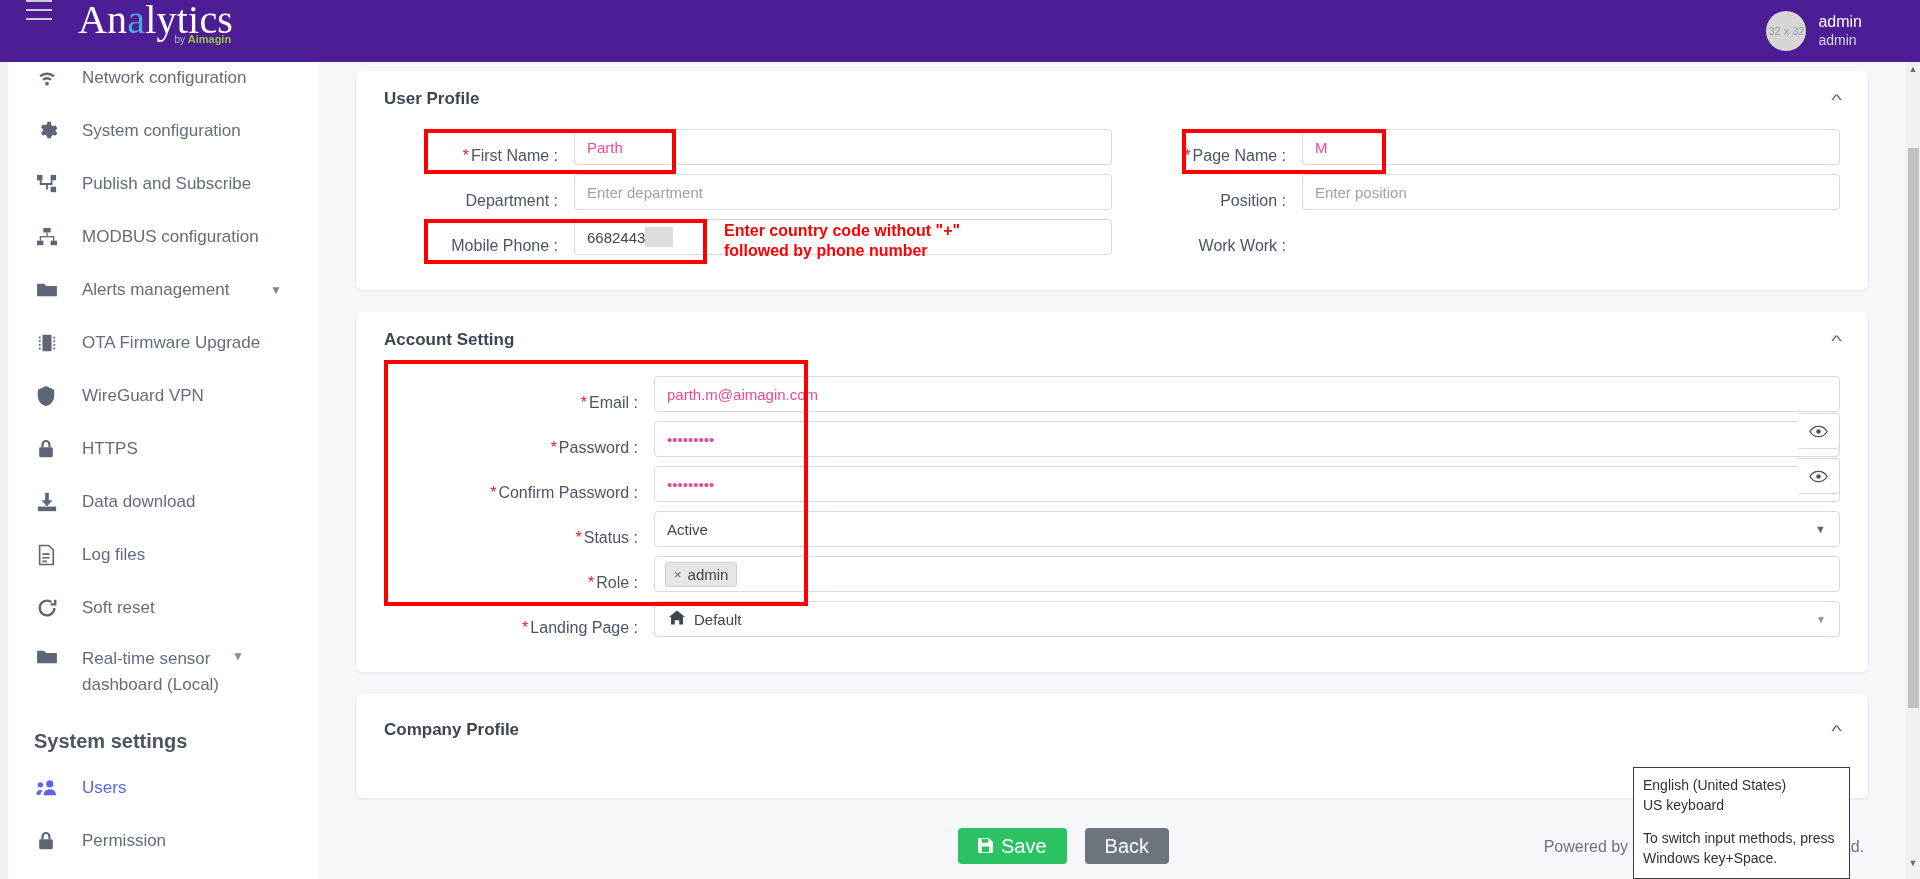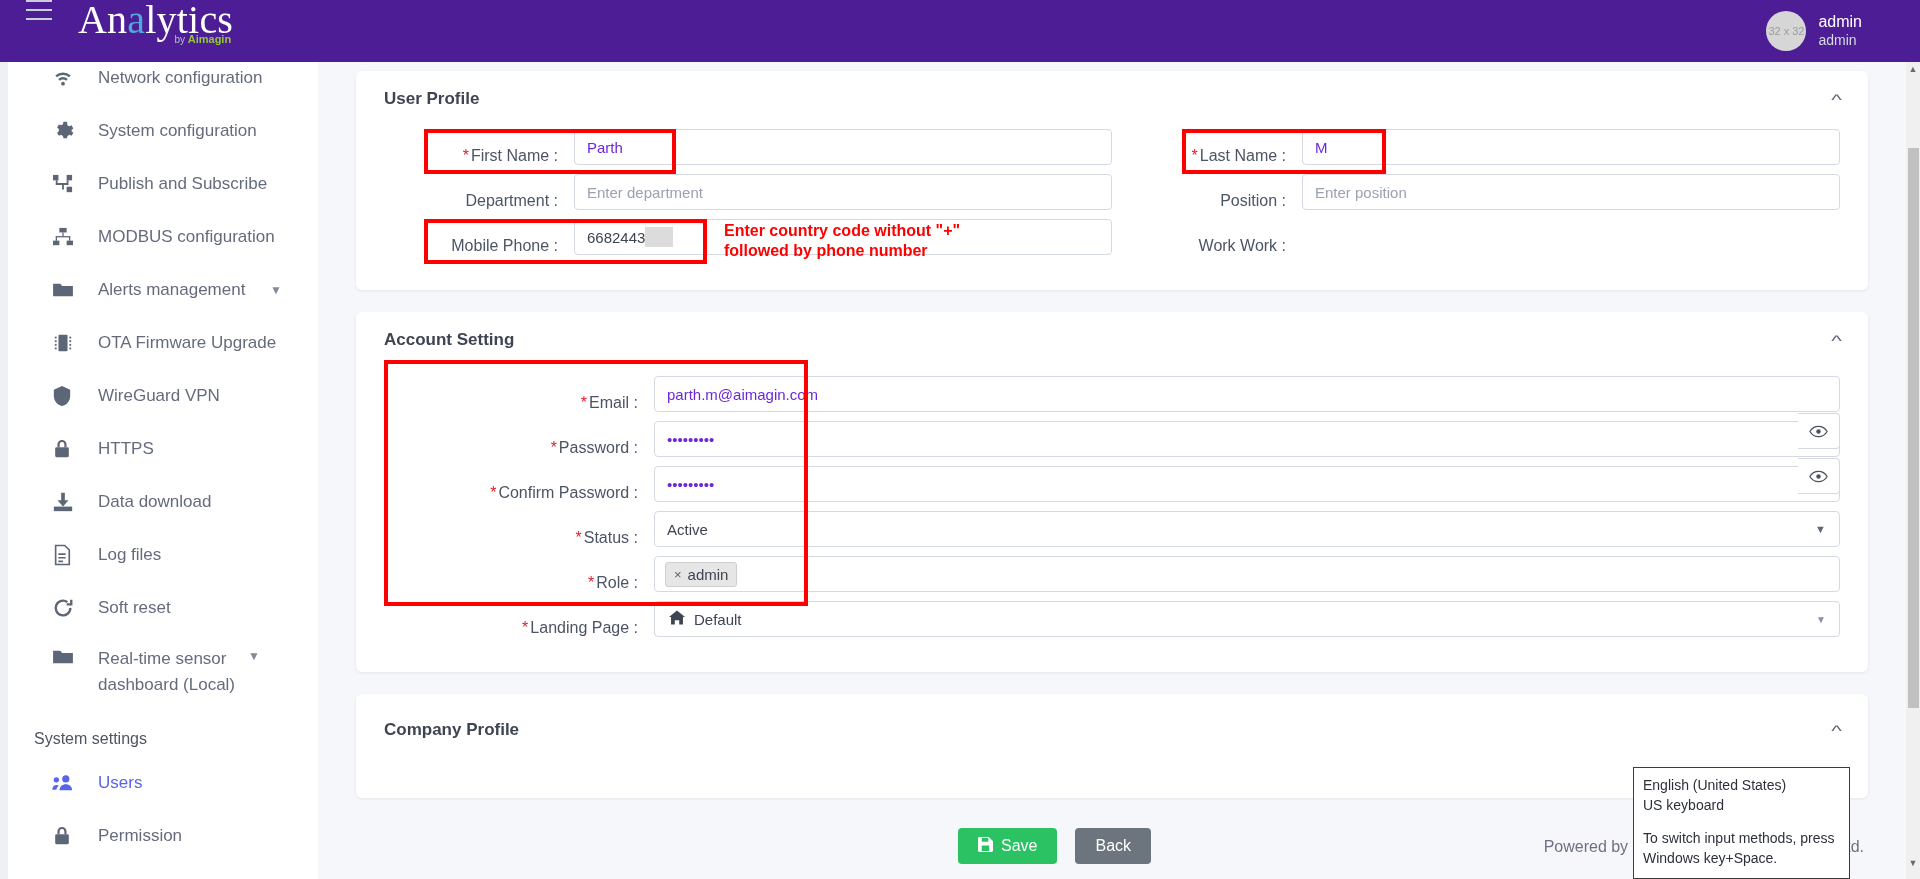--- a/index.html
+++ b/index.html
@@ -56,38 +56,38 @@
   
   #sidebar {
     position: absolute; top: 62px; left: 8px;
     width: 310px; height: 817px;
     background: #ffffff;
     overflow: hidden;
     box-shadow: 0 0 6px rgba(0,0,0,.07);
   }
   .nav-item {
     display: flex; align-items: center;
-    height: 53px; padding-left: 44px;
+    height: 53px; padding-left: 28px;
     color: #646c7c; font-size: 17px;
     cursor: pointer; position: relative;
   }
   .nav-item.active { color: #5a64e8; }
   .nav-item .ico {
     width: 26px; margin-right: 20px;
     display: flex; align-items: center; justify-content: flex-start;
     color: #5d6676; flex: 0 0 26px;
   }
   .nav-item.active .ico { color: #5a64e8; }
   .nav-item .label { flex: 1; }
   .nav-item .chev { color: #828a99; font-size: 12px; margin-right: 36px; }
   .nav-item.two-line { height: 76px; align-items: flex-start; padding-top: 12px; }
   .nav-item.two-line .label { line-height: 1.55; }
   .nav-section {
     padding: 20px 0 8px 26px;
-    font-size: 16px; font-weight: normal; color: #4d5560;
+    font-size: 20px; font-weight: bold; color: #4d5560;
   }
 
   
   #content {
     position: absolute; top: 58px; left: 318px;
     width: 1588px; height: 817px;
     overflow: hidden;
     background: #f5f7fb;
   }
   .card {
@@ -121,21 +121,21 @@
   .req { color: #e8192c; margin-right: 2px; }
   .fctrl { flex: 1; position: relative; }
   .inp {
     width: 100%; height: 36px;
     border: 1px solid #d4d9e2; border-radius: 4px;
     background: #fff; font-size: 15px; color: #14532d;
     padding: 0 12px; outline: none;
     font-family: "Liberation Sans", sans-serif;
   }
   .inp::placeholder { color: #9aa2b0; }
-  .inp.filled { color: #6d28d9; margin-top: 8px; }
+  .inp.filled { color: #ec4899; margin-top: 8px; }
 
   
   .frow-wide .flabel { width: 270px; }
 
   .pw-eye {
     position: absolute; right: 0; top: 0;
     width: 42px; height: 36px;
     border: 1px solid #d4d9e2; border-left: none;
     border-radius: 0 4px 4px 0;
     background: #fff; display: flex; align-items: center; justify-content: center;
@@ -192,21 +192,21 @@
     width: 1588px; height: 69px;
     background: #f5f7fb;
     display: flex; align-items: center;
   }
   #btn-row {
     position: absolute; left: 640px; top: 18px;
     display: flex; gap: 18px;
   }
   .btn {
     border: none; border-radius: 4px; cursor: pointer;
-    font-size: 16px; color: #fff; height: 36px;
+    font-size: 20px; color: #fff; height: 36px;
     padding: 12px 20px; display: flex; align-items: center; gap: 8px;
     font-family: "Liberation Sans", sans-serif;
   }
   .btn-save { background: #2bc263; }
   .btn-back { background: #6c757d; }
   #powered {
     position: absolute; right: 42px; top: 28px;
     font-size: 16px; color: #6b7280;
   }
   #powered b { color: #4a5260; }
@@ -455,21 +455,21 @@
               <div class="phone-box">
                 <span>6682443</span>
                   <span class="phone-sel"></span>
               </div>
             </div>
           </div>
         </div>
 
         <div class="col">
           <div class="frow">
-            <div class="flabel"><span class="req">*</span><span>Last Name :</span></div>
+            <div class="flabel"><span class="req">*</span><span>Page Name :</span></div>
             <div class="fctrl"><input class="inp filled" value="M" style=""></div>
           </div>
           <div class="frow">
             <div class="flabel">Position :</div>
             <div class="fctrl"><input class="inp" placeholder="Enter position" style=""></div>
           </div>
           <div class="frow">
             <div class="flabel">Work Work :</div>
           </div>
         </div>

